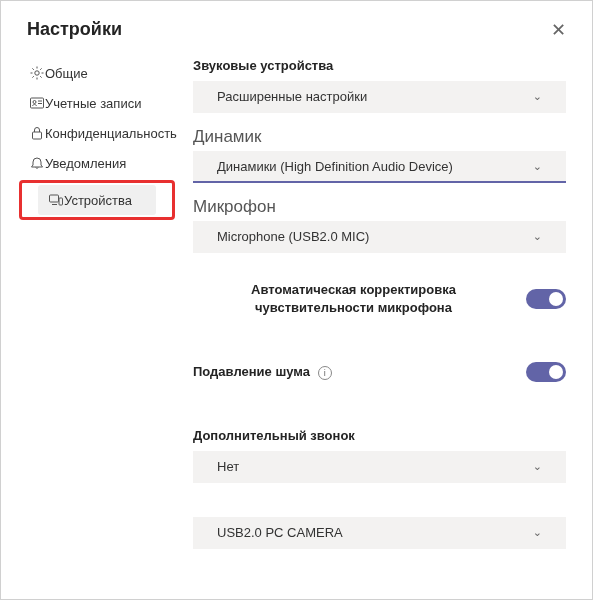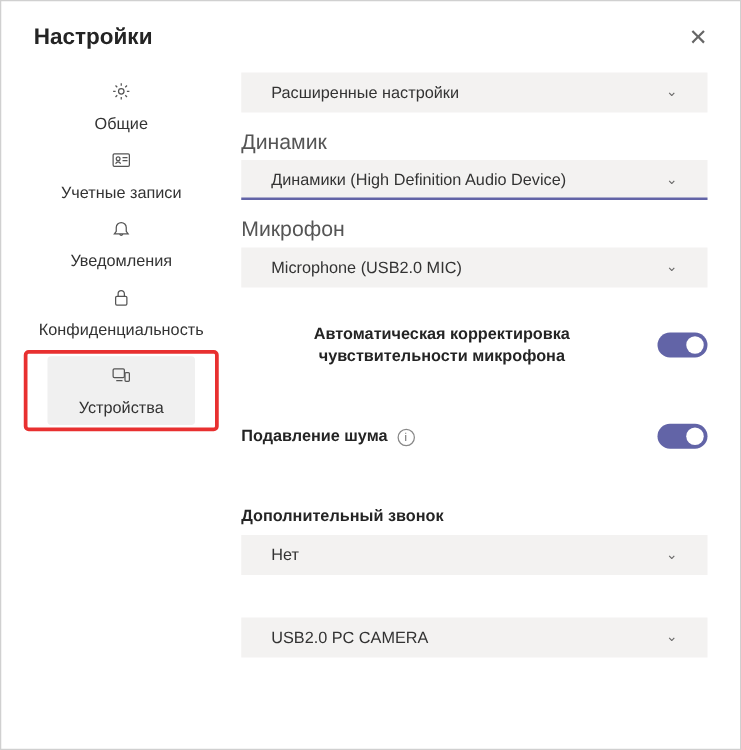--- a/index.html
+++ b/index.html
@@ -34,27 +34,25 @@
     padding: 0 10px 0 18px;
   }
   .sidebar {
     width: 156px;
     flex-shrink: 0;
     padding-top: 4px;
   }
   .nav-item {
     display: flex;
     align-items: center;
-    gap: 10px;
     padding: 7px 10px;
     font-size: 13px;
     color: #333;
     cursor: pointer;
     border-radius: 3px;
-    flex-direction: column;
   }
   .nav-item.active {
     background: #f0f0f0;
   }
   .nav-item .ic {
     width: 16px;
     height: 16px;
     display: inline-flex;
     align-items: center;
     justify-content: center;
@@ -172,50 +170,51 @@
             <rect x="1.5" y="3" width="13" height="10" rx="1"></rect>
             <circle cx="5.5" cy="7" r="1.5"></circle>
             <path d="M3.5 11c.4-1 1.2-1.6 2-1.6s1.6.6 2 1.6M9 6h4M9 8.5h4"></path>
           </svg>
       </span>
       <span>Учетные записи</span>
     </div>
     <div class="nav-item">
       <span class="ic">
         <svg viewBox="0 0 16 16" fill="none" stroke="currentColor" stroke-width="1">
-            <path d="M12 10V7a4 4 0 0 0-8 0v3l-1.5 2h11L12 10zM6.8 12.5a1.3 1.3 0 0 0 2.4 0"></path>
-          </svg>
-      </span>
-      <span>Уведомления</span>
-    </div>
-    <div class="nav-item">
-      <span class="ic">
-        <svg viewBox="0 0 16 16" fill="none" stroke="currentColor" stroke-width="1">
             <rect x="3.5" y="7" width="9" height="7" rx="1"></rect>
             <path d="M5.5 7V5a2.5 2.5 0 0 1 5 0v2"></path>
           </svg>
       </span>
       <span>Конфиденциальность</span>
+    </div>
+    <div class="nav-item">
+      <span class="ic">
+        <svg viewBox="0 0 16 16" fill="none" stroke="currentColor" stroke-width="1">
+            <path d="M12 10V7a4 4 0 0 0-8 0v3l-1.5 2h11L12 10zM6.8 12.5a1.3 1.3 0 0 0 2.4 0"></path>
+          </svg>
+      </span>
+      <span>Уведомления</span>
     </div>
     <div class="highlight-box">
       <div class="nav-item active">
         <span class="ic">
           <svg viewBox="0 0 16 16" fill="none" stroke="currentColor" stroke-width="1">
               <rect x="1.5" y="3" width="9" height="7" rx="1"></rect>
               <path d="M4 12.5h5"></path>
               <rect x="11" y="6" width="3.5" height="7" rx="0.8"></rect>
             </svg>
         </span>
         <span>Устройства</span>
       </div>
     </div>
   </div>
 
   <div class="main">
 
+    <div class="section-title">Звуковые устройства</div>
     <div class="select">
       <span>Расширенные настройки</span>
       <span class="chev">⌄</span>
     </div>
 
     <div class="field-label">Динамик</div>
     <div class="select underlined">
       <span>Динамики (High Definition Audio Device)</span>
       <span class="chev">⌄</span>
     </div>

